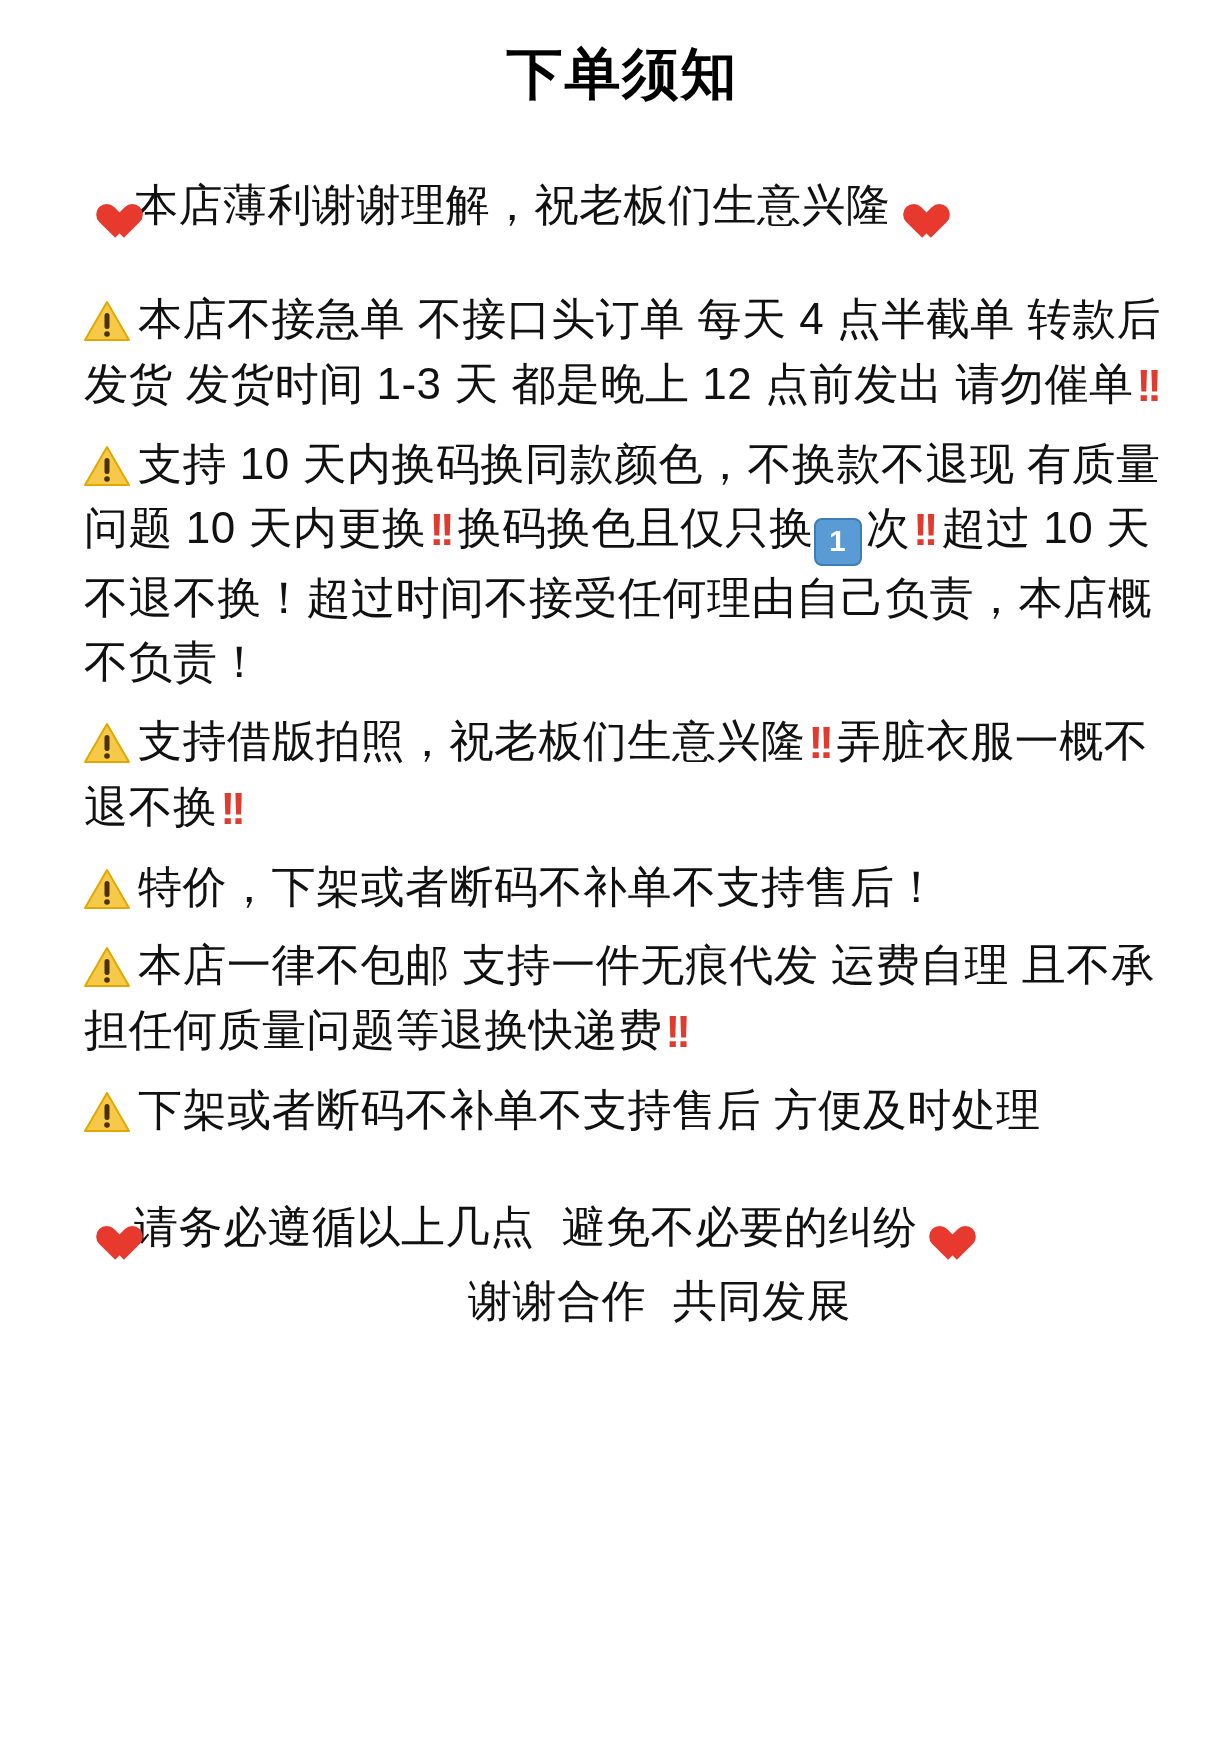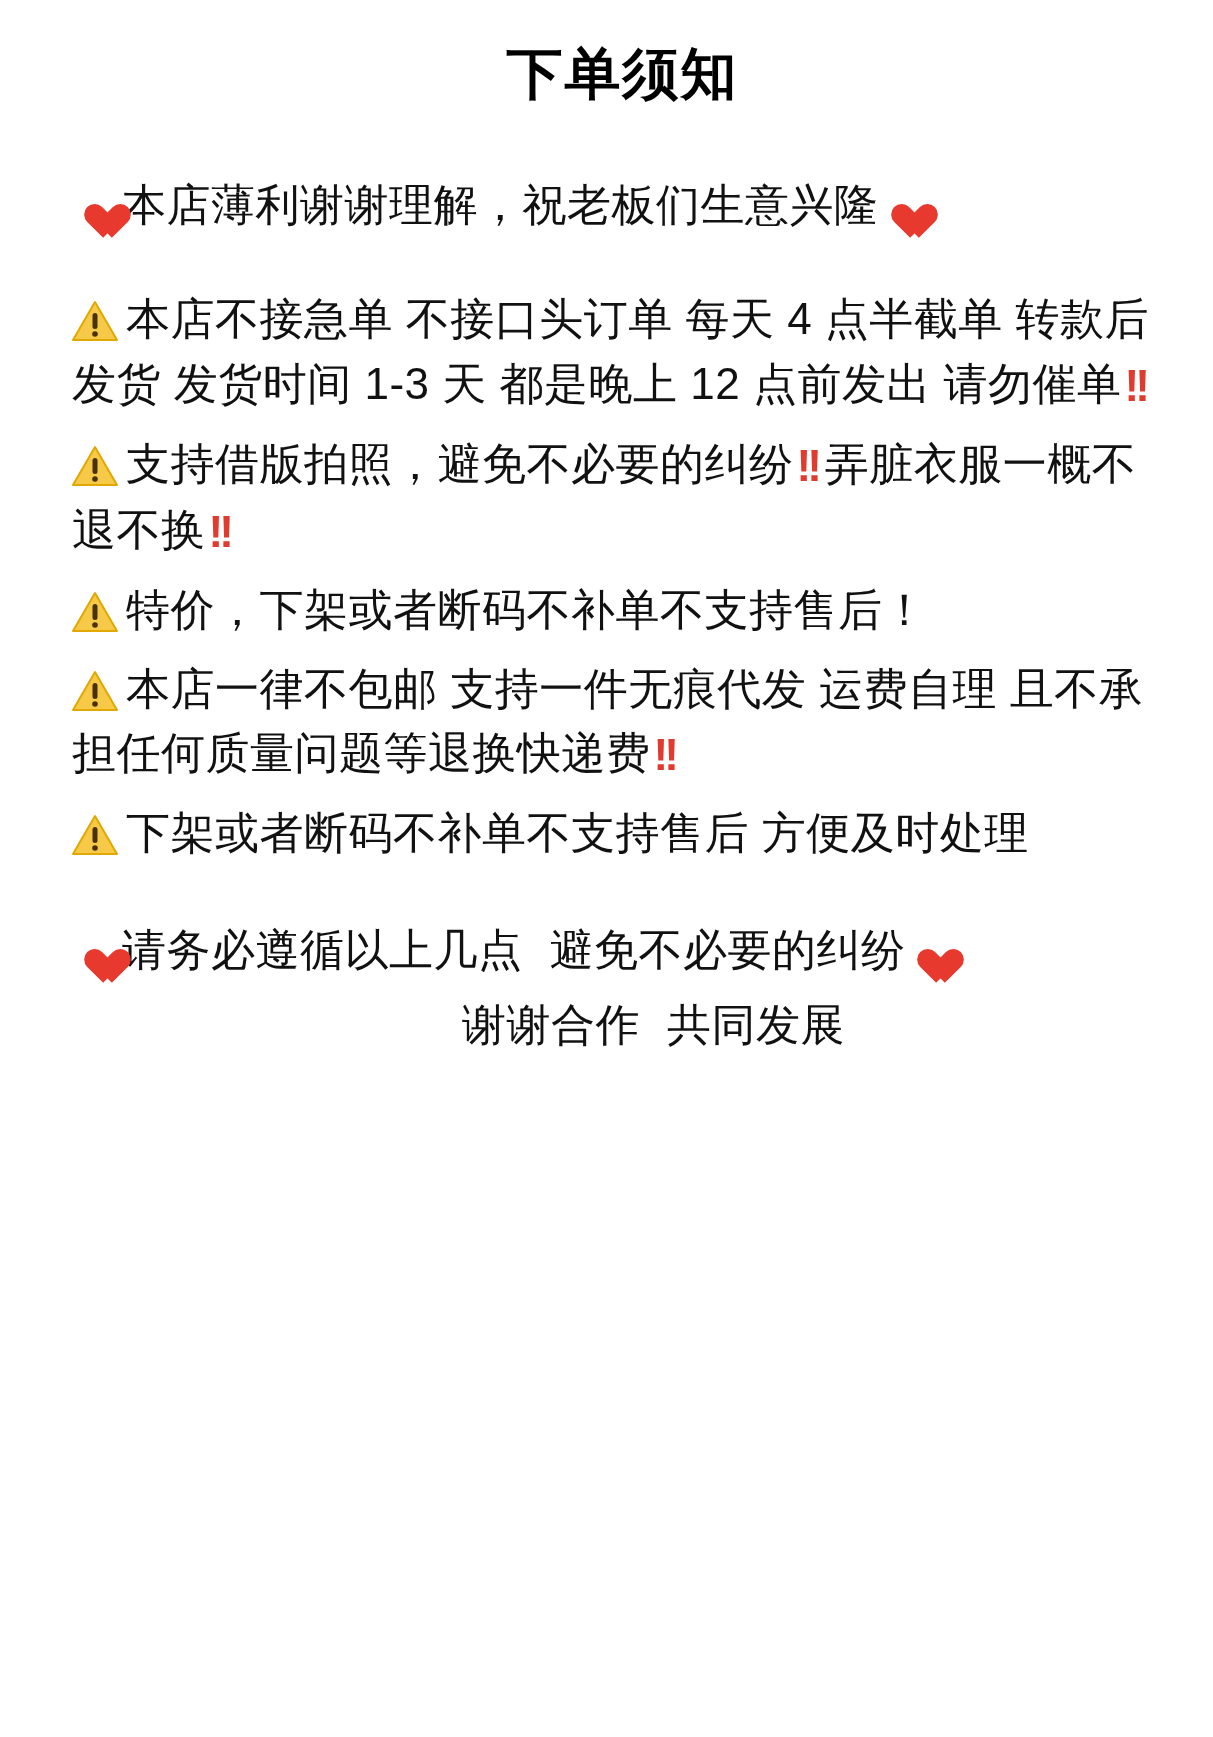--- a/index.html
+++ b/index.html
@@ -30,21 +30,21 @@
     margin: 6px 0 0 0;
     line-height: 1.2;
   }
   .block {
     margin-top: 66px;
   }
   .para {
     font-size: 44px;
     line-height: 1.46;
     color: #111111;
-    margin: 0 0 10px 4px;
+    margin: 0 0 10px 16px;
     letter-spacing: 0.5px;
     word-break: break-word;
   }
   .para.lead {
     margin-bottom: 50px;
   }
   .para.spaced {
     margin-bottom: 14px;
   }
   
@@ -137,30 +137,39 @@
     <p class="para spaced">
       <span class="ico ico-warn">
         <svg viewBox="0 0 46 42" width="46" height="42" aria-hidden="true">
           <path d="M23 2 L45 40 L1 40 Z" fill="#f7c948" stroke="#e0a800" stroke-width="2" stroke-linejoin="round"></path>
           <rect x="20.5" y="13" width="5" height="16" rx="2.5" fill="#4a3200"></rect>
           <circle cx="23" cy="34" r="2.8" fill="#4a3200"></circle>
         </svg>
       </span><span>本店不接急单 不接口头订单 每天 4 点半截单 转款后发货 发货时间 1-3 天 都是晚上 12 点前发出 请勿催单</span><span class="ico-bang">!!</span>
     </p>
 
-
-
-    <p class="para spaced">
-      <span class="ico ico-warn">
-        <svg viewBox="0 0 46 42" width="46" height="42" aria-hidden="true">
-          <path d="M23 2 L45 40 L1 40 Z" fill="#f7c948" stroke="#e0a800" stroke-width="2" stroke-linejoin="round"></path>
-          <rect x="20.5" y="13" width="5" height="16" rx="2.5" fill="#4a3200"></rect>
-          <circle cx="23" cy="34" r="2.8" fill="#4a3200"></circle>
-        </svg>
-      </span><span>支持借版拍照，避免不必要的纠纷</span><span class="ico-bang">!!</span><span>弄脏衣服一概不退不换</span><span class="ico-bang">!!</span>
+    <p class="para spaced">
+      <span class="ico ico-warn">
+        <svg viewBox="0 0 46 42" width="46" height="42" aria-hidden="true">
+          <path d="M23 2 L45 40 L1 40 Z" fill="#f7c948" stroke="#e0a800" stroke-width="2" stroke-linejoin="round"></path>
+          <rect x="20.5" y="13" width="5" height="16" rx="2.5" fill="#4a3200"></rect>
+          <circle cx="23" cy="34" r="2.8" fill="#4a3200"></circle>
+        </svg>
+      </span><span>支持 10 天内换码换同款颜色，不换款不退现 有质量问题 10 天内更换</span><span class="ico-bang">!!</span><span>换码换色且仅只换</span><span class="ico-one">1</span><span>次</span><span class="ico-bang">!!</span><span>超过 10 天不退不换！超过时间不接受任何理由自己负责，本店概不负责！</span>
+    </p>
+
+
+    <p class="para spaced">
+      <span class="ico ico-warn">
+        <svg viewBox="0 0 46 42" width="46" height="42" aria-hidden="true">
+          <path d="M23 2 L45 40 L1 40 Z" fill="#f7c948" stroke="#e0a800" stroke-width="2" stroke-linejoin="round"></path>
+          <rect x="20.5" y="13" width="5" height="16" rx="2.5" fill="#4a3200"></rect>
+          <circle cx="23" cy="34" r="2.8" fill="#4a3200"></circle>
+        </svg>
+      </span><span>支持借版拍照，祝老板们生意兴隆</span><span class="ico-bang">!!</span><span>弄脏衣服一概不退不换</span><span class="ico-bang">!!</span>
     </p>
 
     <p class="para spaced">
       <span class="ico ico-warn">
         <svg viewBox="0 0 46 42" width="46" height="42" aria-hidden="true">
           <path d="M23 2 L45 40 L1 40 Z" fill="#f7c948" stroke="#e0a800" stroke-width="2" stroke-linejoin="round"></path>
           <rect x="20.5" y="13" width="5" height="16" rx="2.5" fill="#4a3200"></rect>
           <circle cx="23" cy="34" r="2.8" fill="#4a3200"></circle>
         </svg>
       </span><span>特价，下架或者断码不补单不支持售后！</span>

